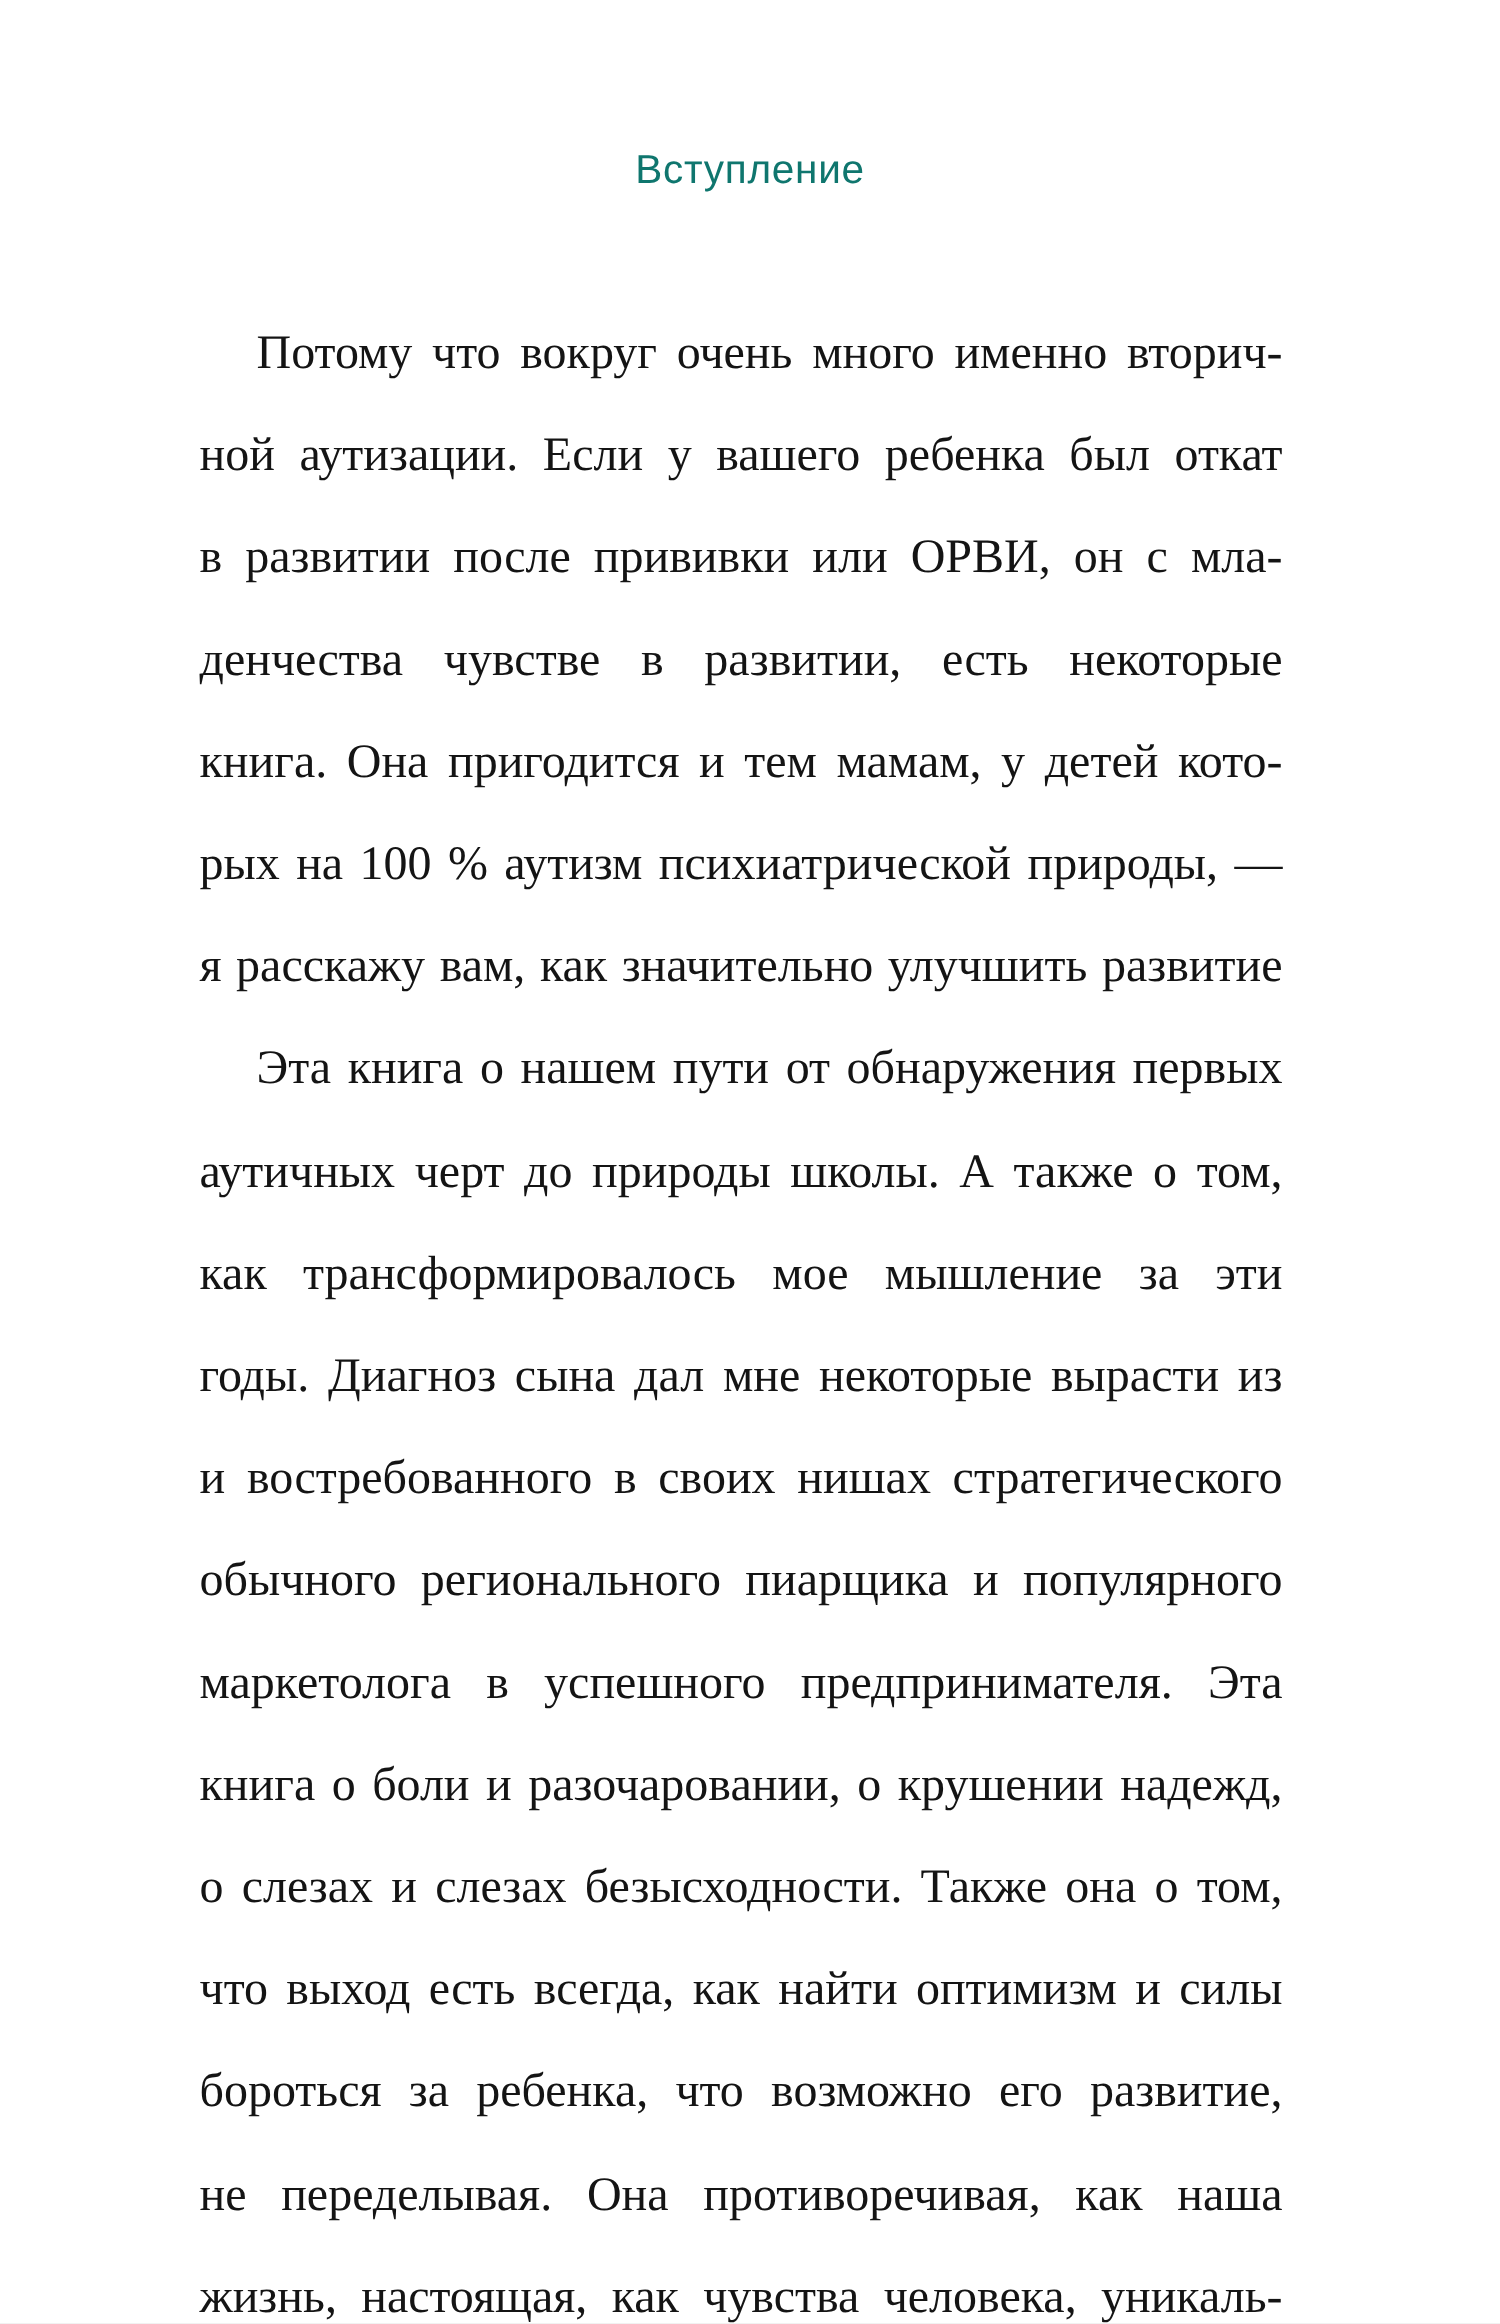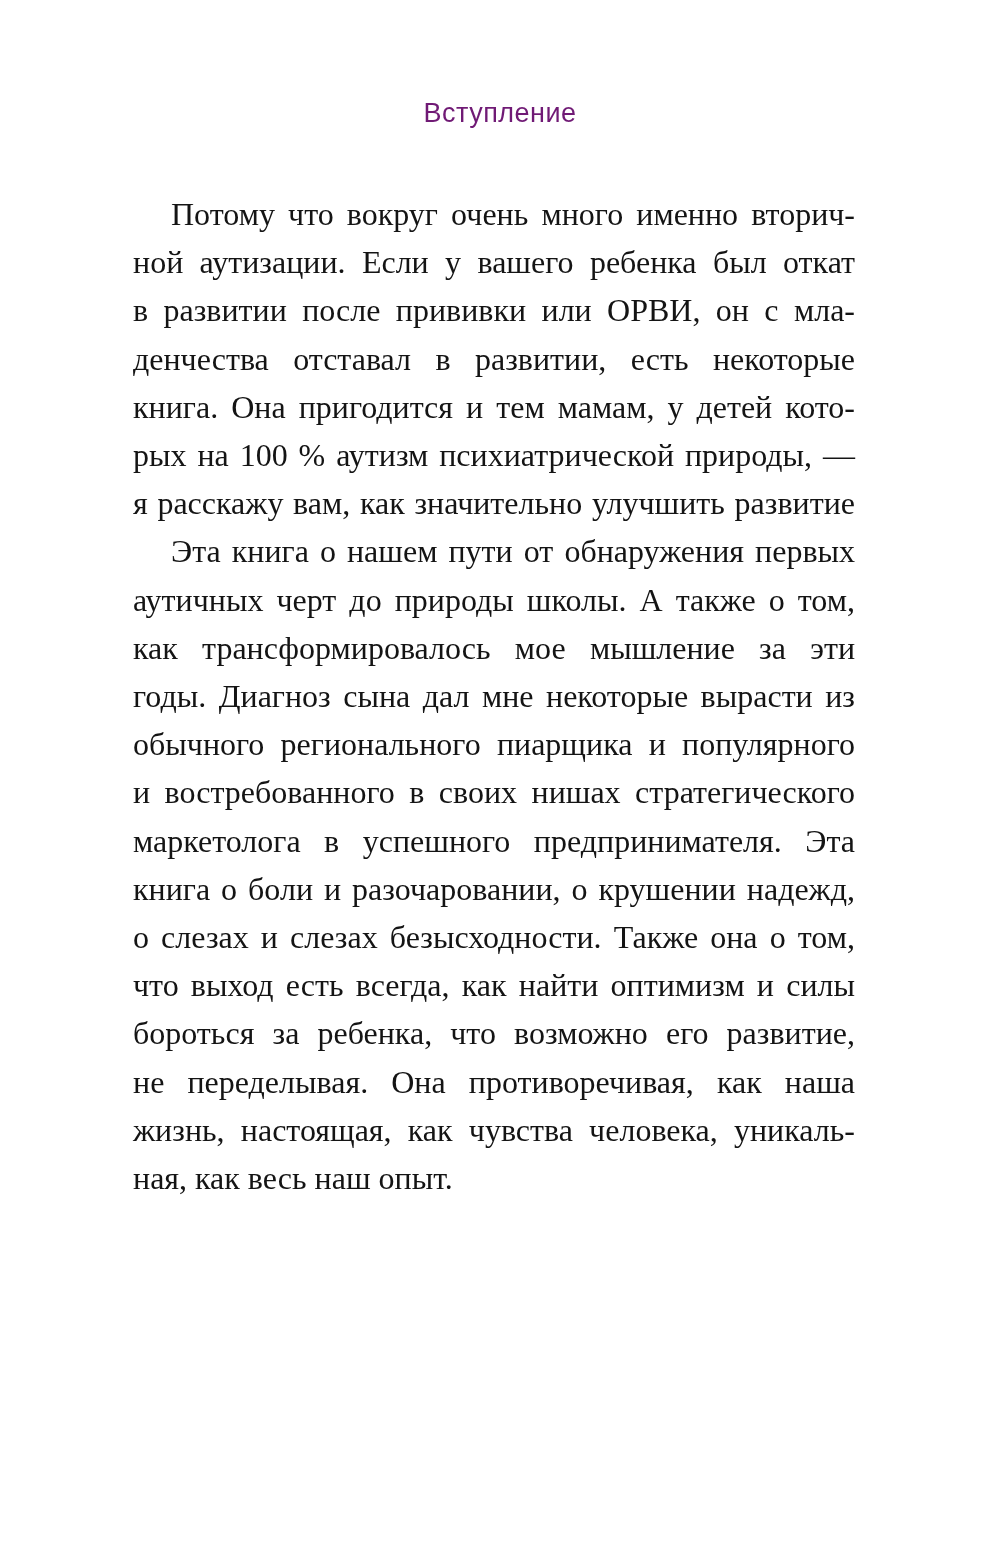--- a/index.html
+++ b/index.html
@@ -19,35 +19,36 @@
   .chapter-header {
     position: absolute;
     top: 98px;
     left: 0;
     width: 100%;
     text-align: center;
     font-family: "Liberation Sans", sans-serif;
     font-size: 27px;
     font-weight: 400;
     letter-spacing: 0.5px;
-    color: #701a75;
+    color: #0f766e;
   }
   .body-text {
     position: absolute;
     top: 190px;
     left: 133px;
     width: 722px;
     font-size: 32px;
     line-height: 48.2px;
   }
   .line {
     text-align: justify;
     text-align-last: justify;
     -moz-text-align-last: justify;
     white-space: normal;
+    margin-top: 20px;
   }
   .line.first {
     text-indent: 38px;
   }
   .line.para-end {
     text-align-last: left;
     -moz-text-align-last: left;
   }
   .page-number {
     position: absolute;
@@ -65,30 +66,30 @@
 <body>
 
 <div class="page">
 
   <div class="chapter-header">Вступление</div>
 
   <div class="body-text">
       <div class="line first">Потому что вокруг очень много именно вторич-</div>
       <div class="line">ной аутизации. Если у вашего ребенка был откат</div>
       <div class="line">в развитии после прививки или ОРВИ, он с мла-</div>
-      <div class="line">денчества отставал в развитии, есть некоторые</div>
+      <div class="line">денчества чувстве в развитии, есть некоторые</div>
       <div class="line">книга. Она пригодится и тем мамам, у детей кото-</div>
       <div class="line">рых на 100 % аутизм психиатрической природы, —</div>
       <div class="line">я расскажу вам, как значительно улучшить развитие</div>
       <div class="line first">Эта книга о нашем пути от обнаружения первых</div>
       <div class="line">аутичных черт до природы школы. А также о том,</div>
       <div class="line">как трансформировалось мое мышление за эти</div>
       <div class="line">годы. Диагноз сына дал мне некоторые вырасти из</div>
+      <div class="line">и востребованного в своих нишах стратегического</div>
       <div class="line">обычного регионального пиарщика и популярного</div>
-      <div class="line">и востребованного в своих нишах стратегического</div>
       <div class="line">маркетолога в успешного предпринимателя. Эта</div>
       <div class="line">книга о боли и разочаровании, о крушении надежд,</div>
       <div class="line">о слезах и слезах безысходности. Также она о том,</div>
       <div class="line">что выход есть всегда, как найти оптимизм и силы</div>
       <div class="line">бороться за ребенка, что возможно его развитие,</div>
       <div class="line">не переделывая. Она противоречивая, как наша</div>
       <div class="line">жизнь, настоящая, как чувства человека, уникаль-</div>
       <div class="line para-end">ная, как весь наш опыт.</div>
     </div>
 

